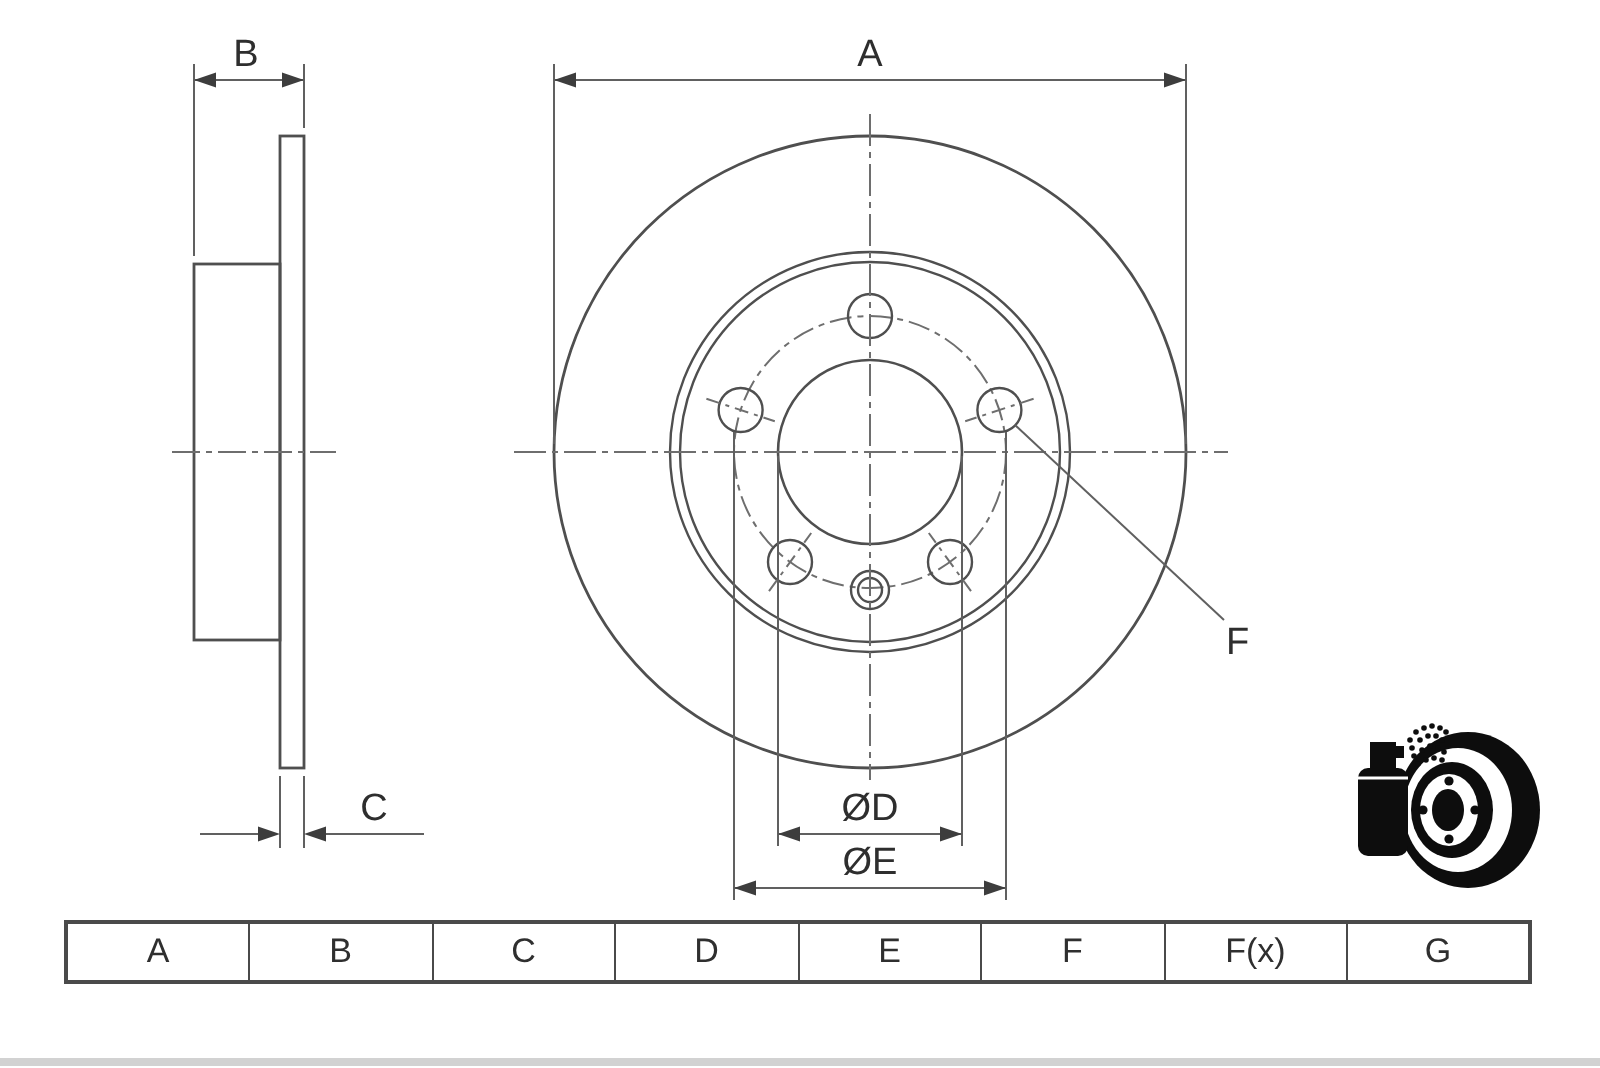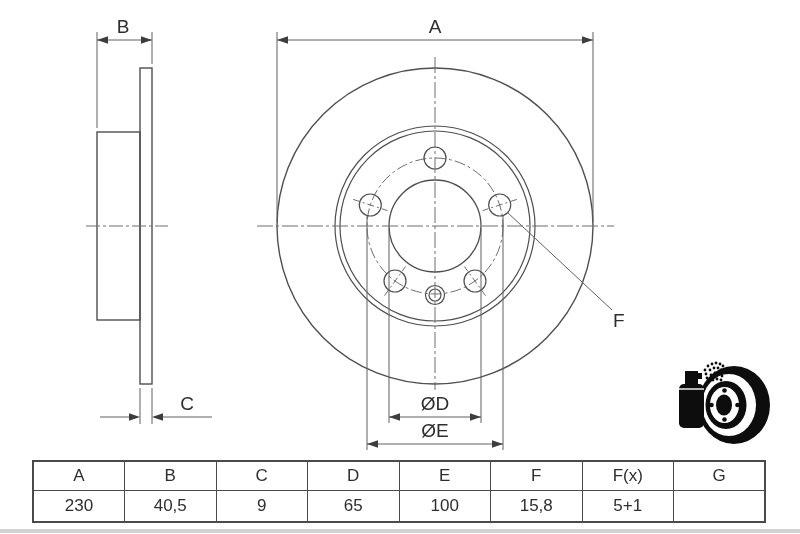--- a/index.html
+++ b/index.html
@@ -209,27 +209,17 @@
       <tr class="hdr">
         <td>A</td>
         <td>B</td>
         <td>C</td>
         <td>D</td>
         <td>E</td>
         <td>F</td>
         <td>F(x)</td>
         <td>G</td>
       </tr>
-      <tr class="val">
-        <td>230</td>
-        <td>40,5</td>
-        <td>9</td>
-        <td>65</td>
-        <td>100</td>
-        <td>15,8</td>
-        <td>5+1</td>
-        <td></td>
-      </tr>
     </tbody>
   </table>
 
   <div class="bottom-strip"></div>
 </div>
 
 </body></html>

